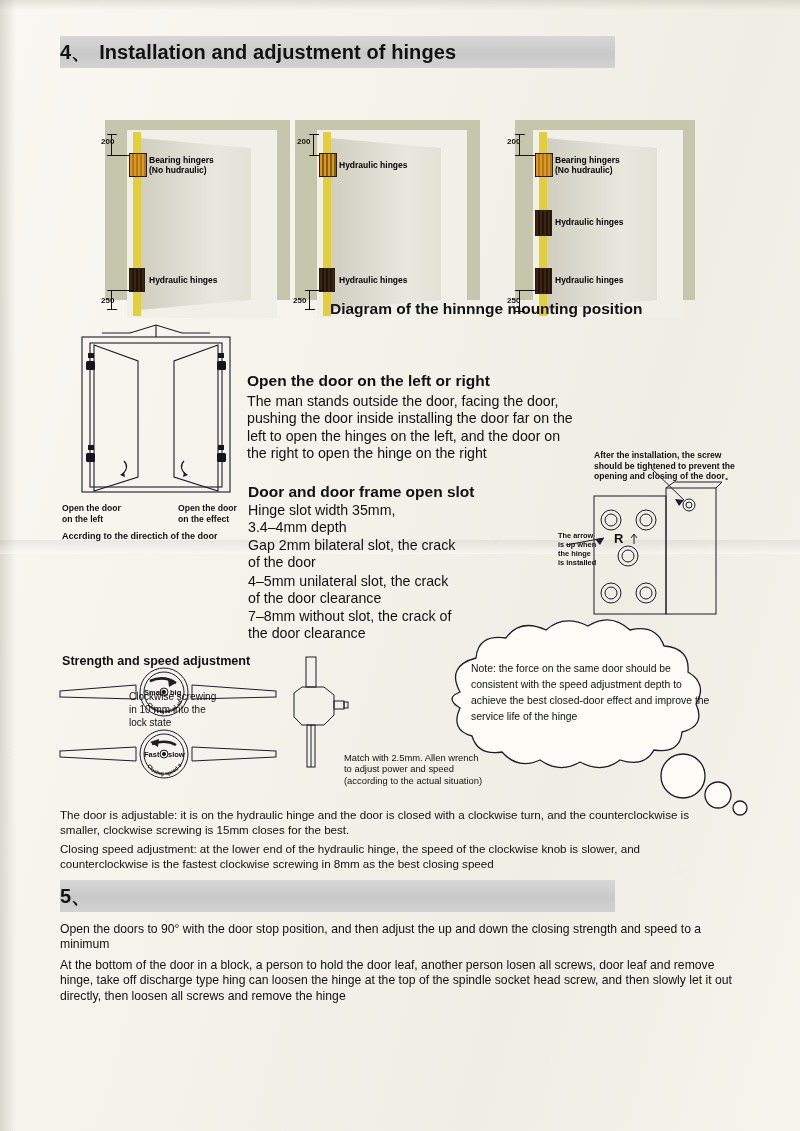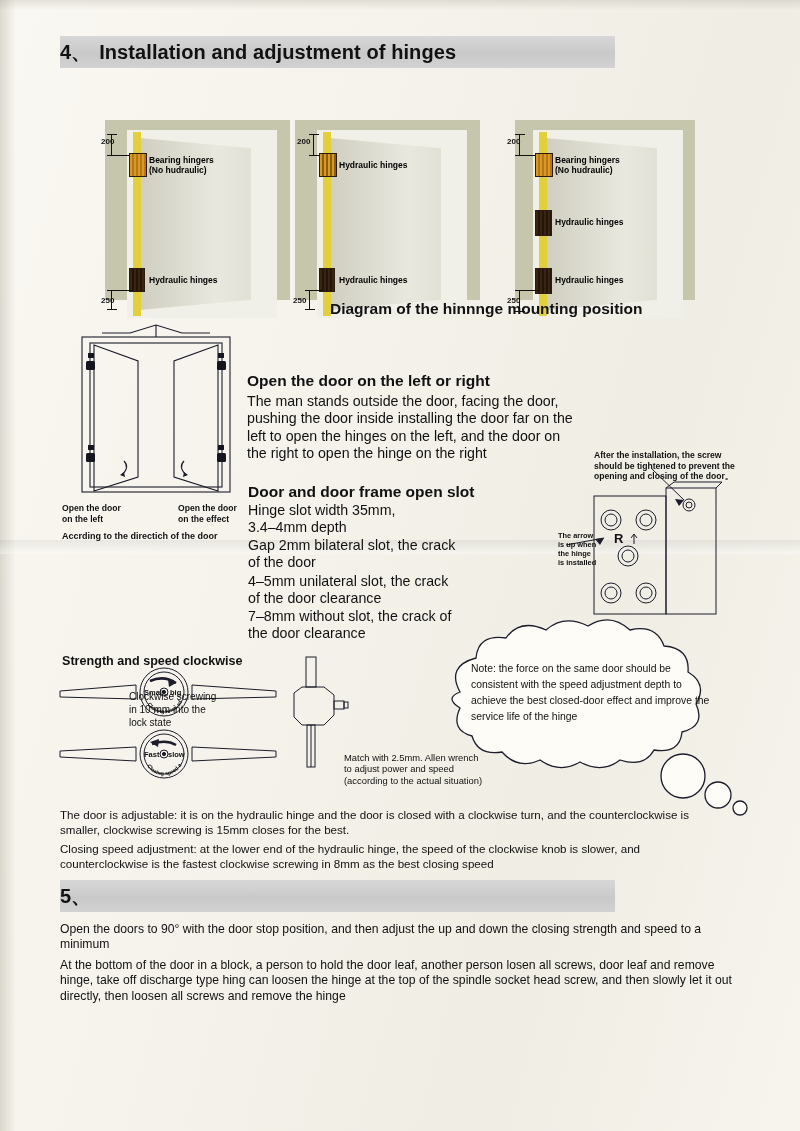--- a/index.html
+++ b/index.html
@@ -231,21 +231,21 @@
     <path d="M48 90 l-9 1 l5 6 z" fill="#1c1c2a"></path>
     <text x="58" y="95" font-family="Liberation Sans, sans-serif" font-size="13" font-weight="bold" fill="#111">R</text>
     <g stroke="#1c1c2a" stroke-width="1" fill="none">
       <path d="M78 96 l0 -10 M78 86 l-3 4 M78 86 l3 4"></path>
     </g>
   </svg>
 </div>
 <div class="blk" style="left:594px;top:450px;width:150px;font-size:8.6px;line-height:10.6px;font-weight:bold;">After the installation, the screw should be tightened to prevent the opening and closing of the door。</div>
 <div class="blk tiny" style="left:558px;top:531px;width:40px;">The arrow is up when the hinge is installed</div>
 
-<div class="blk h3" style="left:62px;top:652px;font-size:12.6px;">Strength and speed clockwise</div>
+<div class="blk h3" style="left:62px;top:652px;font-size:12.6px;">Strength and speed adjustment</div>
 
 <div class="blk" style="left:58px;top:668px;width:220px;height:50px;">
   <svg width="220" height="50" viewBox="0 0 220 50">
     <g fill="none" stroke="#1c1c2a" stroke-width="1">
       <path d="M2 23 L78 17 L78 31 L2 29 Z"></path>
       <path d="M218 23 L134 17 L134 31 L218 29 Z"></path>
       <circle cx="106" cy="24" r="24"></circle>
       <circle cx="106" cy="24" r="20"></circle>
       <circle cx="106" cy="24" r="4"></circle>
       <circle cx="106" cy="24" r="1.6" fill="#1c1c2a"></circle>

